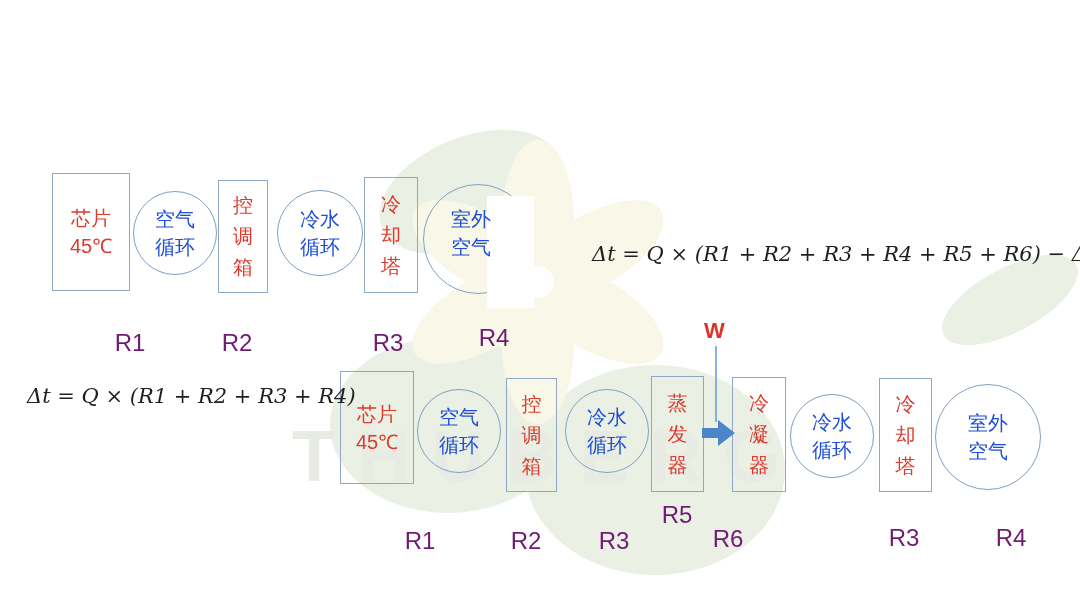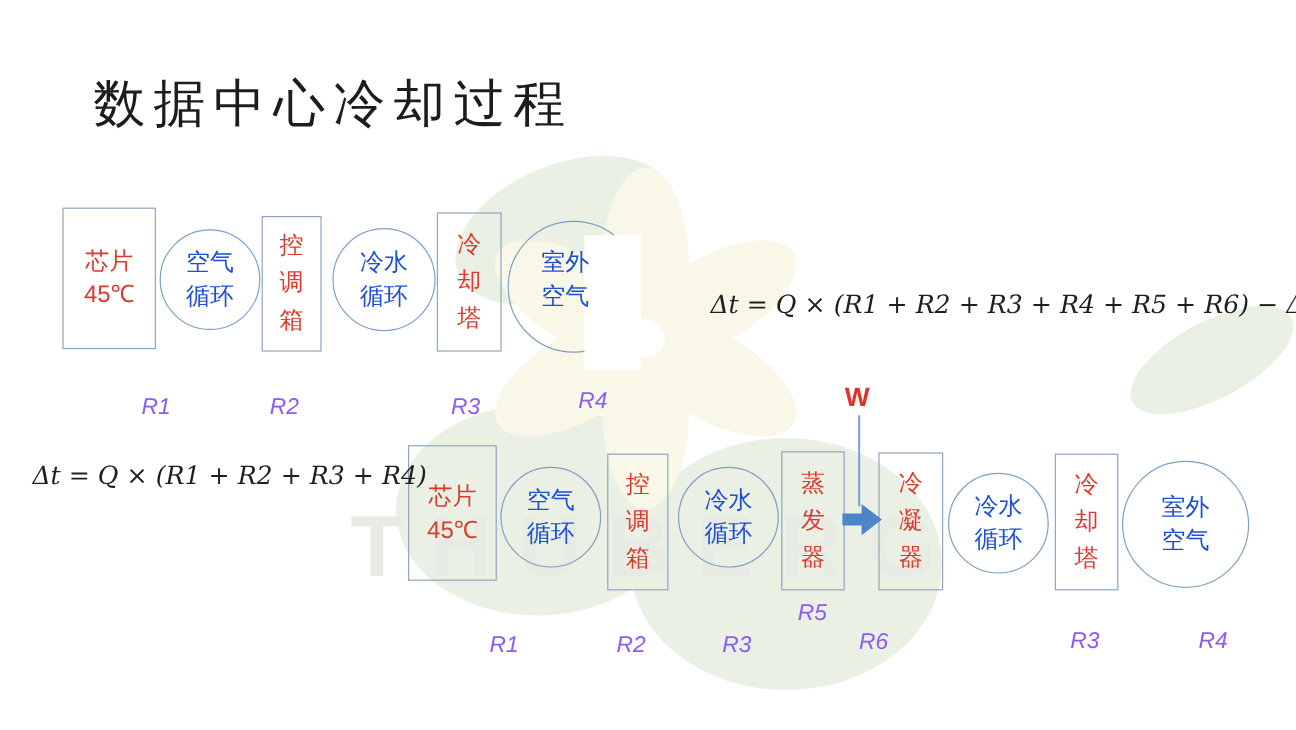--- a/index.html
+++ b/index.html
@@ -24,21 +24,21 @@
   .free-text{position:absolute; z-index:5; display:flex; flex-direction:column;
     align-items:center; justify-content:center;}
 
   
   .patch{position:absolute; z-index:4; background:#ffffff;}
 
   
   .title{position:absolute; left:78px; top:58px; z-index:5; font-size:43px;
     letter-spacing:7px; color:#1c1c1c; white-space:nowrap;}
   .rlabel{position:absolute; z-index:5; transform:translateX(-50%);
-    font-size:19px; color:#8b5cf6; white-space:nowrap;font-style:italic;}
+    font-size:24px; color:#701a75; white-space:nowrap;}
   .formula{position:absolute; z-index:5; font-family:"DejaVu Serif", serif;
     font-style:italic; font-size:21px; color:#1f1f1f; white-space:nowrap;}
   .wlabel{position:absolute; left:704px; top:318px; z-index:5; font-size:22px;
     font-weight:bold; color:#e03227;}
   .warrow{position:absolute; left:695px; top:340px; z-index:5;}
 </style>
 </head>
 <body>
 
 <div class="slide">
@@ -56,21 +56,20 @@
       <ellipse cx="592" cy="313" rx="36" ry="80" transform="rotate(120 592 313)"></ellipse>
       <ellipse cx="538" cy="344" rx="36" ry="80"></ellipse>
       <ellipse cx="484" cy="313" rx="36" ry="80" transform="rotate(240 484 313)"></ellipse>
       <ellipse cx="484" cy="251" rx="36" ry="80" transform="rotate(300 484 251)"></ellipse>
       <circle cx="538" cy="282" r="16" fill="#ffffff"></circle>
     </g>
   </svg>
 
   <div class="wm-text">THUBERG</div>
 
-  <div class="title">数据中心冷却过程</div>
 
   <div class="node rect red" style="left:52px;top:173px;width:78px;height:118px">
     <div class="nl">芯片</div>
     <div class="nl">45℃</div>
   </div>
 
   <div class="node circle" style="left:133px;top:191px;width:84px;height:84px">
     <div class="nl">空气</div>
     <div class="nl">循环</div>
   </div>

